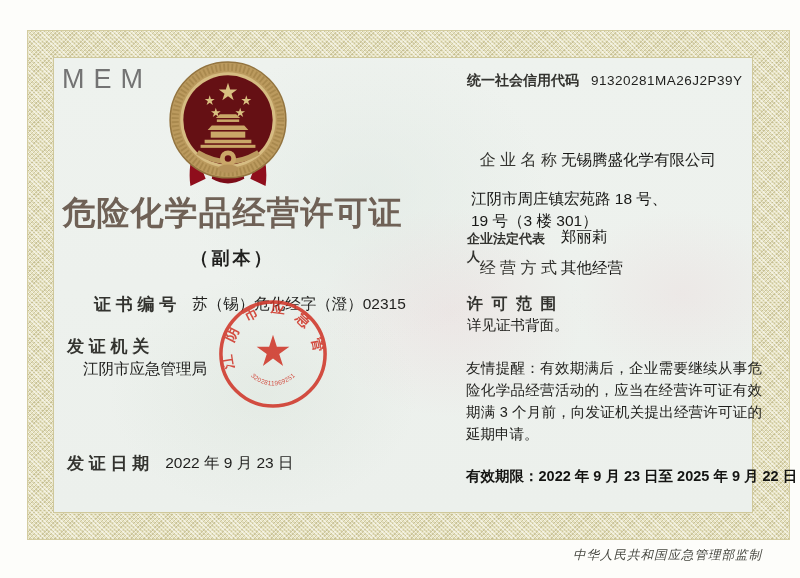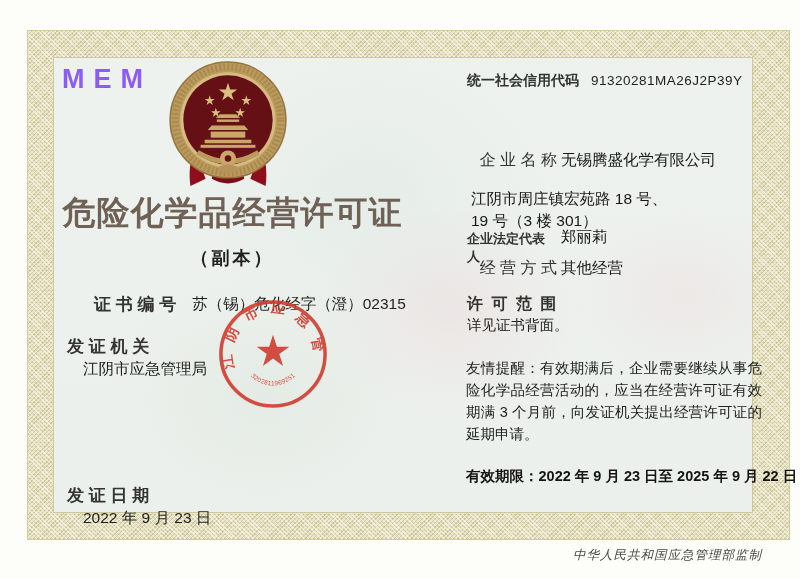--- a/index.html
+++ b/index.html
@@ -26,40 +26,40 @@
     background:
       radial-gradient(190px 150px at 57% 56%, rgba(231,178,189,.17), transparent 70%),
       radial-gradient(160px 120px at 90% 52%, rgba(231,178,189,.14), transparent 70%),
       radial-gradient(220px 170px at 30% 74%, rgba(198,214,199,.22), transparent 70%),
       radial-gradient(240px 200px at 45% 30%, rgba(222,232,226,.5), transparent 75%),
       linear-gradient(#eef2ee,#ecf0ec);
   }
   
   .abs{position:absolute;}
   .mem{
-    left:62px;top:64px;font-size:27px;font-weight:bold;letter-spacing:9px;
-    color:#8b5cf6;z-index:3;
+    left:62px;top:64px;font-size:27px;font-weight:normal;letter-spacing:9px;
+    color:#737373;z-index:3;
   }
   .title{
     left:45px;top:191px;width:375px;text-align:center;z-index:3;
     font-family:"Liberation Serif","DejaVu Serif",serif;
     font-size:33px;font-weight:bold;color:#6f6156;letter-spacing:1px;white-space:nowrap;
   }
   .subtitle{
     left:45px;top:246px;width:375px;text-align:center;z-index:3;
     font-size:18px;font-weight:bold;color:#20201e;letter-spacing:3px;
   }
   .emblem{left:163px;top:56px;z-index:2;}
   
   .row{display:flex;align-items:flex-start;z-index:3;}
   .l-label{font-size:17px;font-weight:bold;color:#33332f;white-space:nowrap;}
   .l-value{font-size:15.5px;color:#1f1f1d;white-space:nowrap;margin-left:16px;padding-top:1px;}
   .row-certno{left:67px;top:293px;margin-left:27px;}
   .row-authority{left:67px;top:335px;flex-direction:column;}
-  .row-issuedate{left:67px;top:484px;flex-direction:column;}
+  .row-issuedate{left:67px;top:452px;}
   .r-label{font-size:16px;font-weight:normal;color:#33332f;white-space:nowrap;display:inline-block;width:90px;text-align:right;}
   .r-value{font-size:15.5px;color:#181816;margin-left:4px;}
   .row-credit{left:467px;top:72px;}
   .credit-label{font-size:14px;font-weight:bold;color:#33332f;white-space:nowrap;}
   .credit-value{font-size:13.5px;color:#1f1f1d;margin-left:12px;letter-spacing:.5px;padding-top:1px;}
   .row-name{left:467px;top:150px;}
   .row-addr{left:467px;top:188px;}
   .addr-lines{margin-left:4px;font-size:15.5px;color:#181816;line-height:22px;}
   .row-legal{left:467px;top:227px;}
   .legal-label{font-size:13px;font-weight:bold;color:#33332f;width:90px;display:inline-block;padding-top:3px;}

